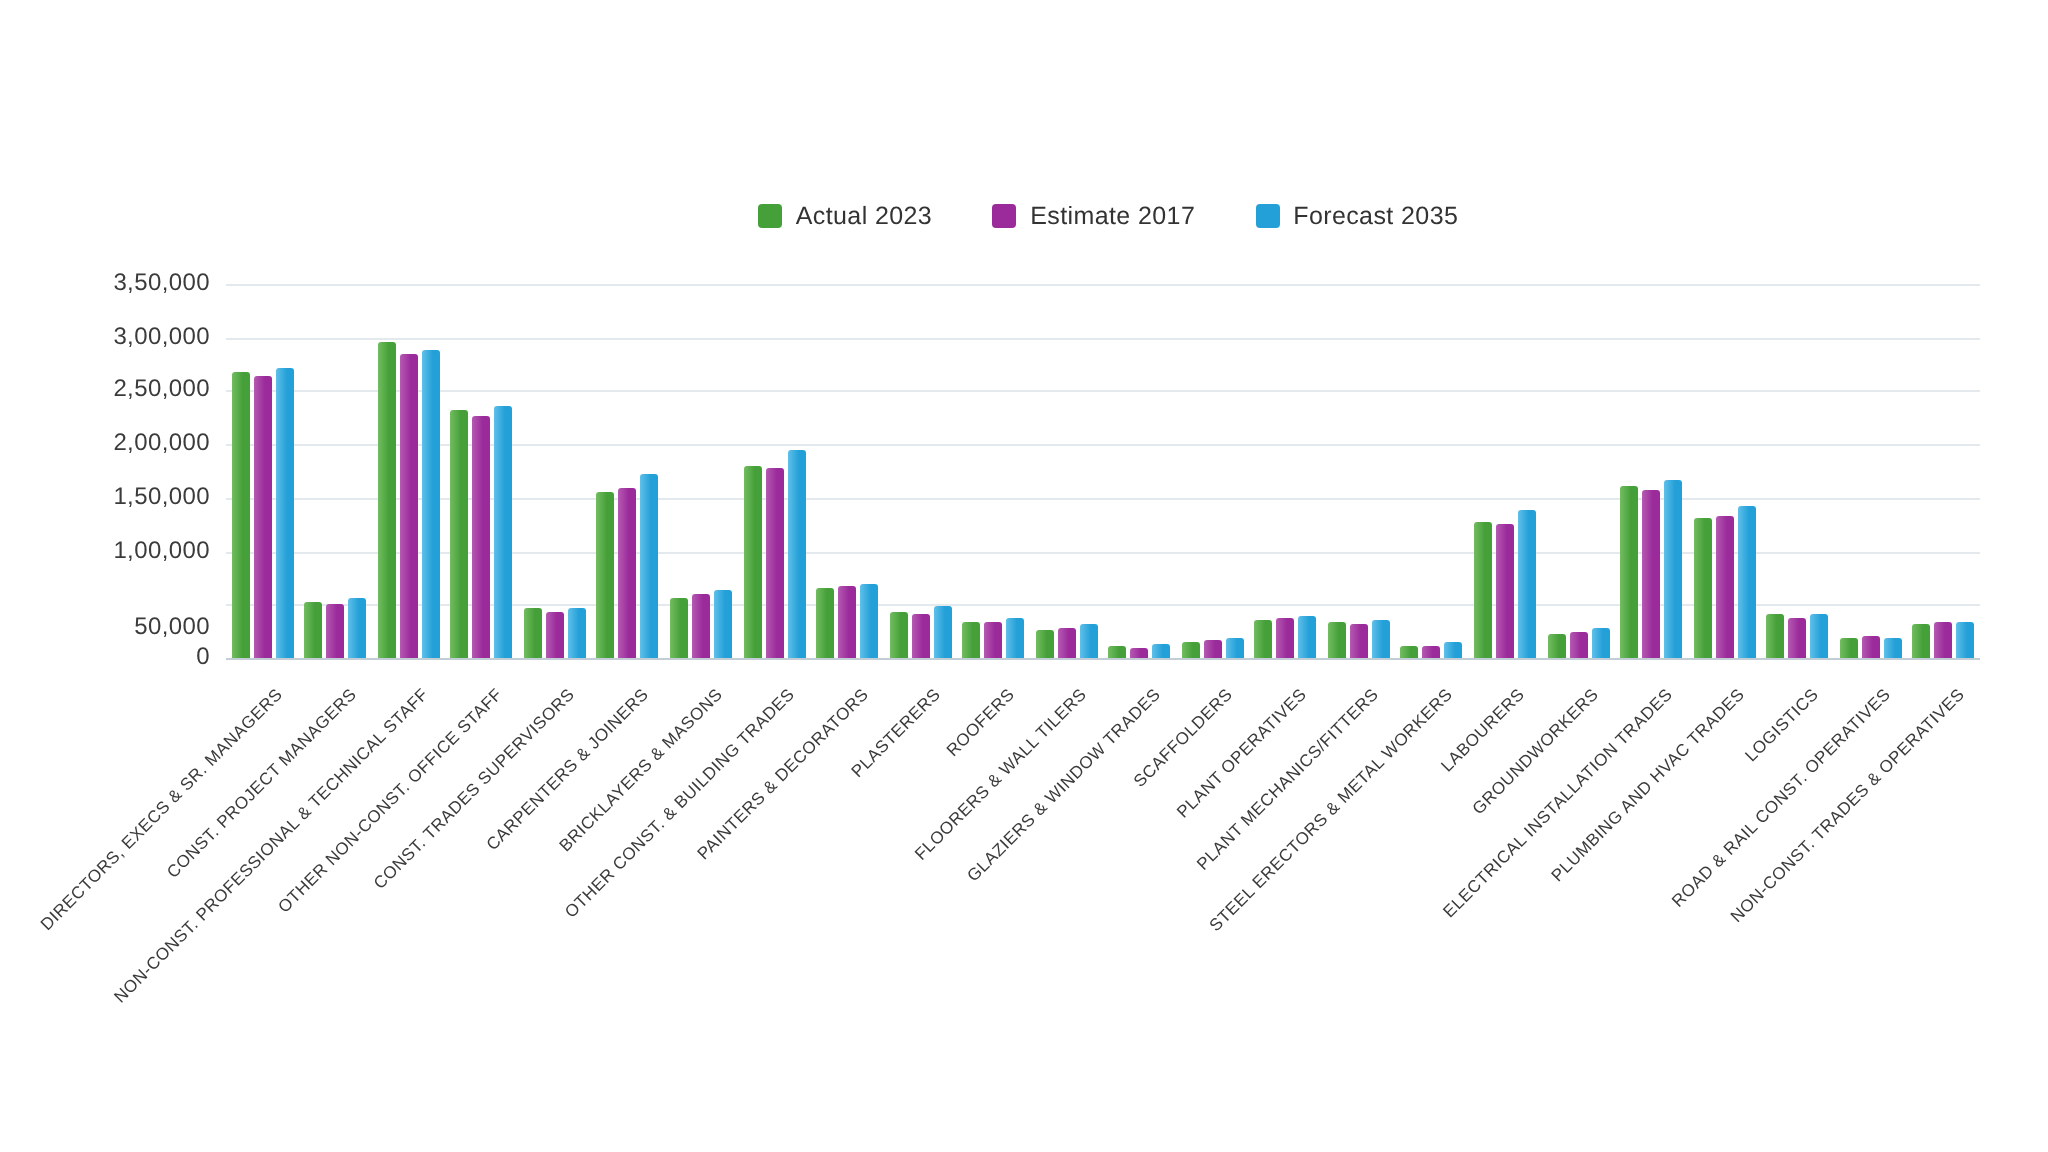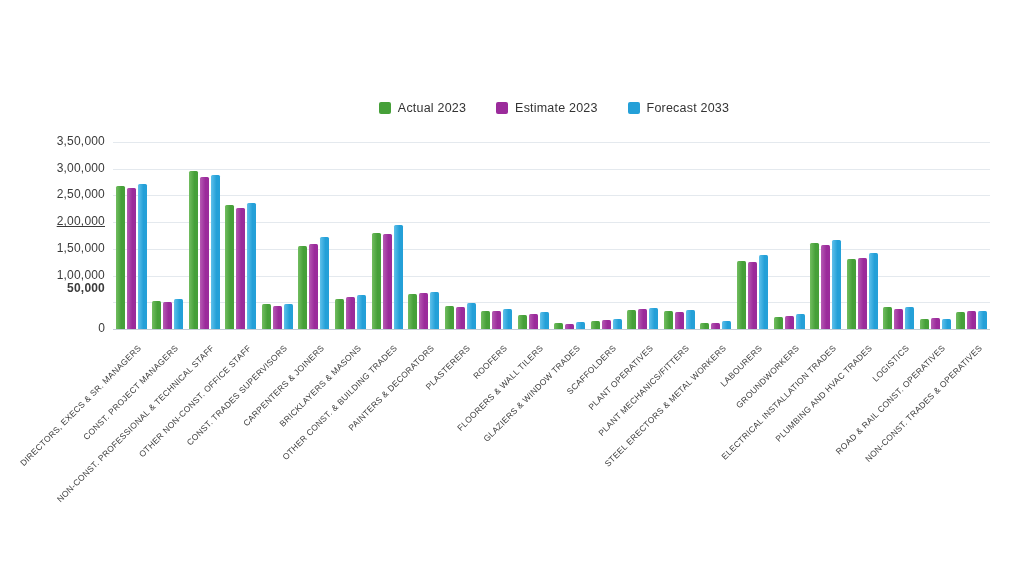--- a/index.html
+++ b/index.html
@@ -45,37 +45,37 @@
 <body>
 
 <div class="canvas" id="canvas">
   <div class="legend" id="legend">
       <div class="legend-item">
         <span class="swatch" style="background: rgb(70, 160, 57);"></span>
         <span class="legend-label">Actual 2023</span>
       </div>
       <div class="legend-item">
         <span class="swatch" style="background: rgb(155, 43, 155);"></span>
-        <span class="legend-label">Estimate 2023</span>
+        <span class="legend-label">Estimate 2017</span>
       </div>
       <div class="legend-item">
         <span class="swatch" style="background: rgb(36, 160, 216);"></span>
-        <span class="legend-label">Forecast 2033</span>
+        <span class="legend-label">Forecast 2035</span>
       </div>
     </div>
 <div class="axisline" style="left: 113px; width: 877px; top: 329px;"></div>
     <div class="ytick" style="top: 321px;">0</div>
     <div class="gridline" style="left: 113px; width: 877px; top: 302.286px;"></div>
-    <div class="ytick" style="top: 281px; font-weight: bold;">50,000</div>
+    <div class="ytick" style="top: 306px;">50,000</div>
     <div class="gridline" style="left: 113px; width: 877px; top: 275.571px;"></div>
     <div class="ytick" style="top: 267.571px;">1,00,000</div>
     <div class="gridline" style="left: 113px; width: 877px; top: 248.857px;"></div>
     <div class="ytick" style="top: 240.857px;">1,50,000</div>
     <div class="gridline" style="left: 113px; width: 877px; top: 222.143px;"></div>
-    <div class="ytick" style="top: 214.143px; text-decoration: underline;">2,00,000</div>
+    <div class="ytick" style="top: 214.143px;">2,00,000</div>
     <div class="gridline" style="left: 113px; width: 877px; top: 195.429px;"></div>
     <div class="ytick" style="top: 187.429px; text-align: right;">2,50,000</div>
     <div class="gridline" style="left: 113px; width: 877px; top: 168.714px;"></div>
     <div class="ytick" style="top: 160.714px;">3,00,000</div>
     <div class="gridline" style="left: 113px; width: 877px; top: 142px;"></div>
     <div class="ytick" style="top: 134px;">3,50,000</div>
     <div class="bargroup" style="left: 115.771px; top: 142px; height: 187px;">
       <div class="bar" style="height: 142.654px; background: linear-gradient(90deg, rgb(114, 189, 96) 0%, rgb(70, 160, 57) 60%);"></div>
       <div class="bar" style="height: 140.517px; background: linear-gradient(90deg, rgb(181, 90, 178) 0%, rgb(155, 43, 155) 60%);"></div>
       <div class="bar" style="height: 145.326px; background: linear-gradient(90deg, rgb(95, 192, 234) 0%, rgb(36, 160, 216) 60%);"></div>

